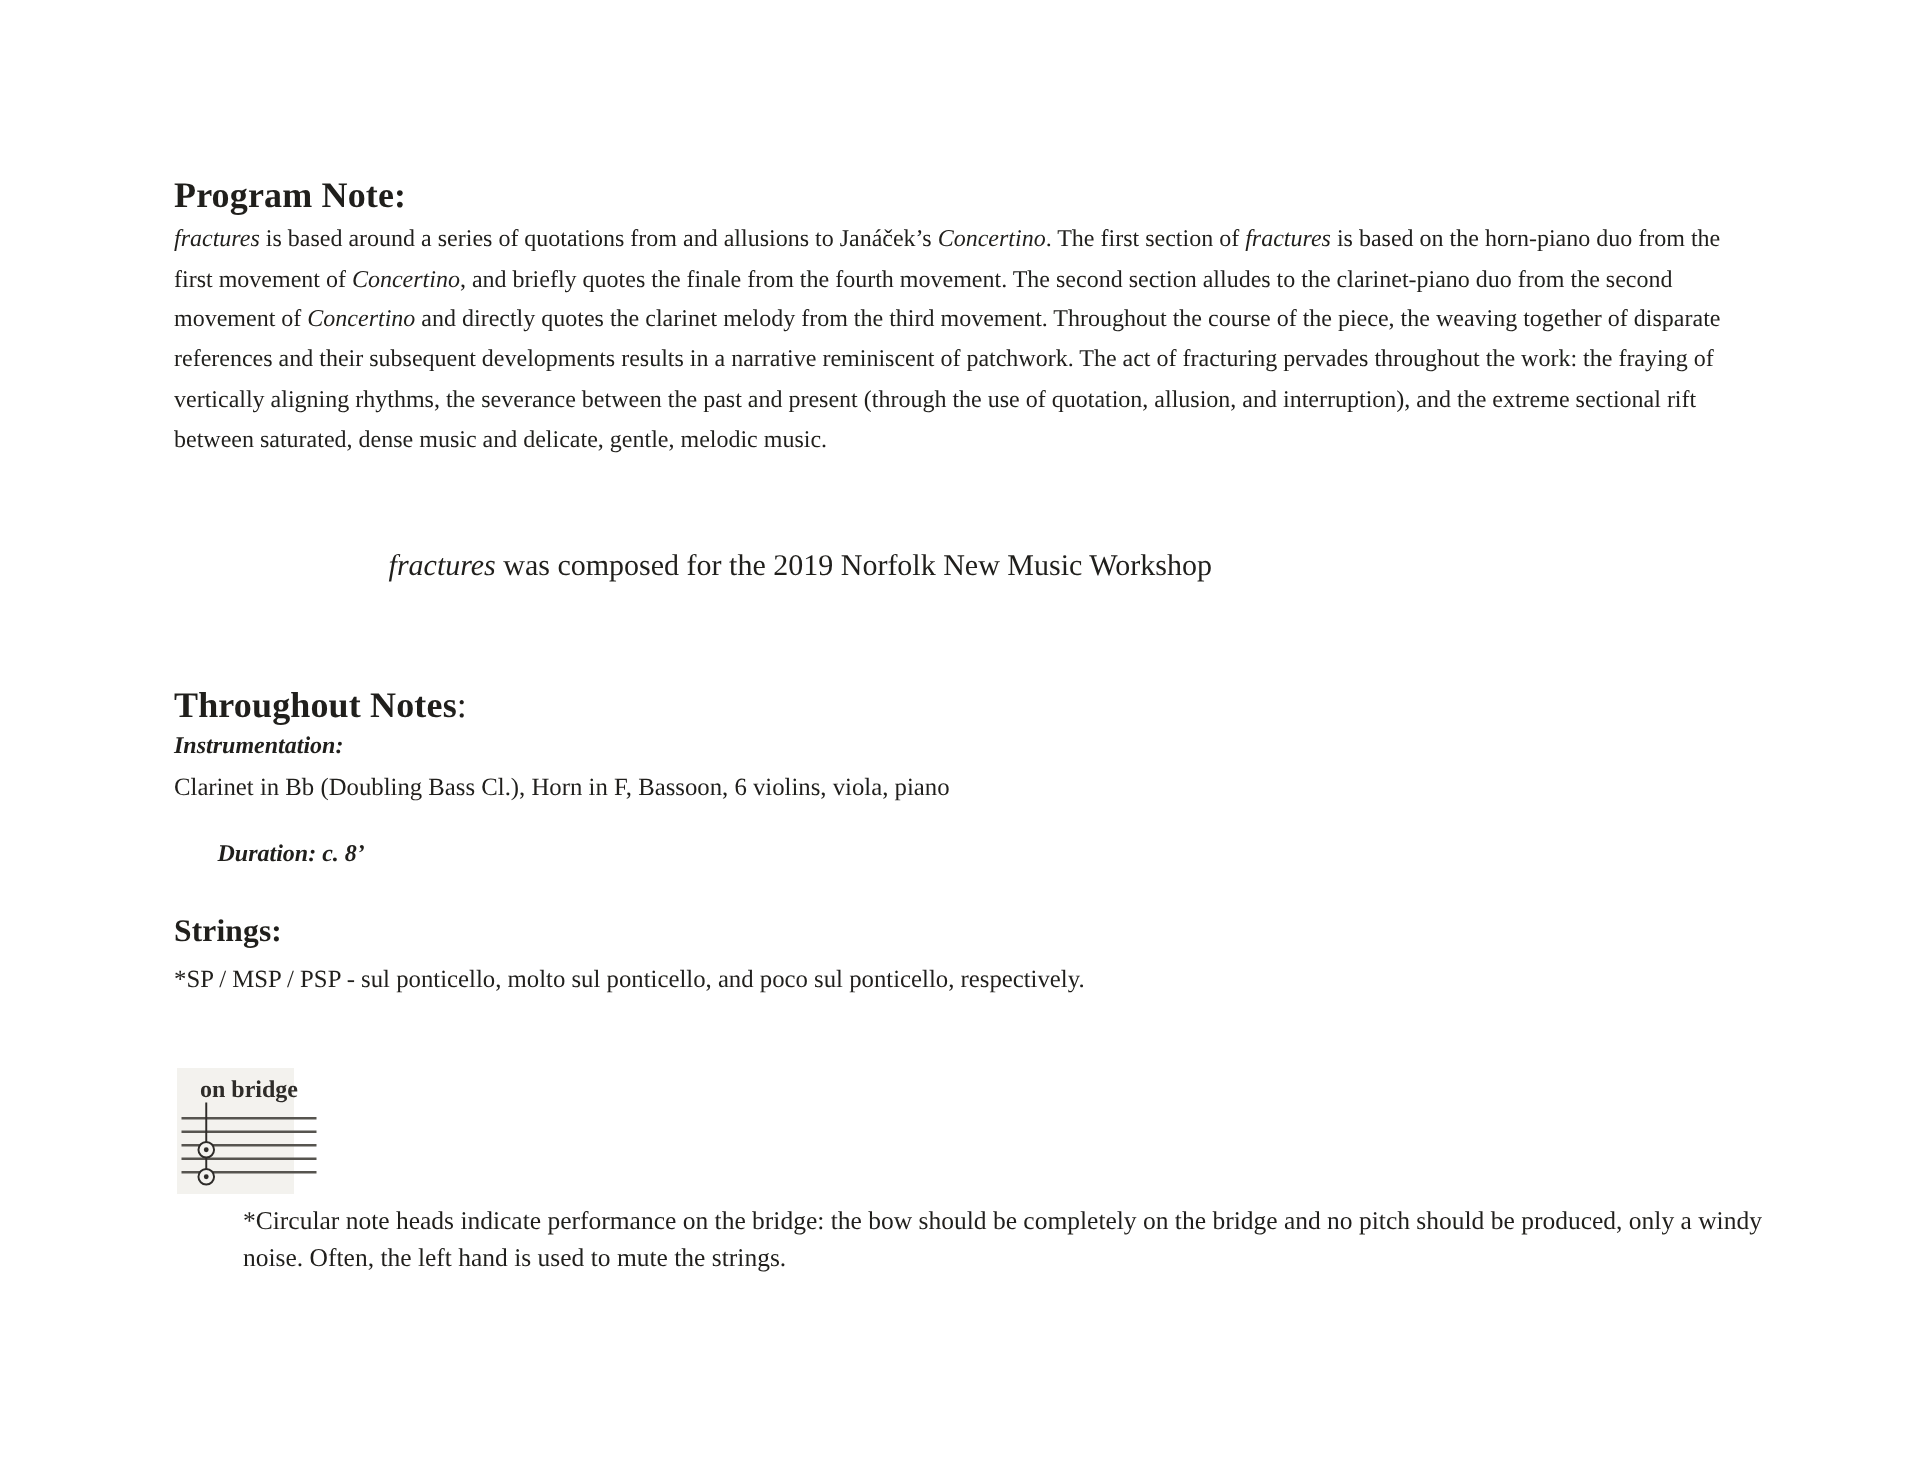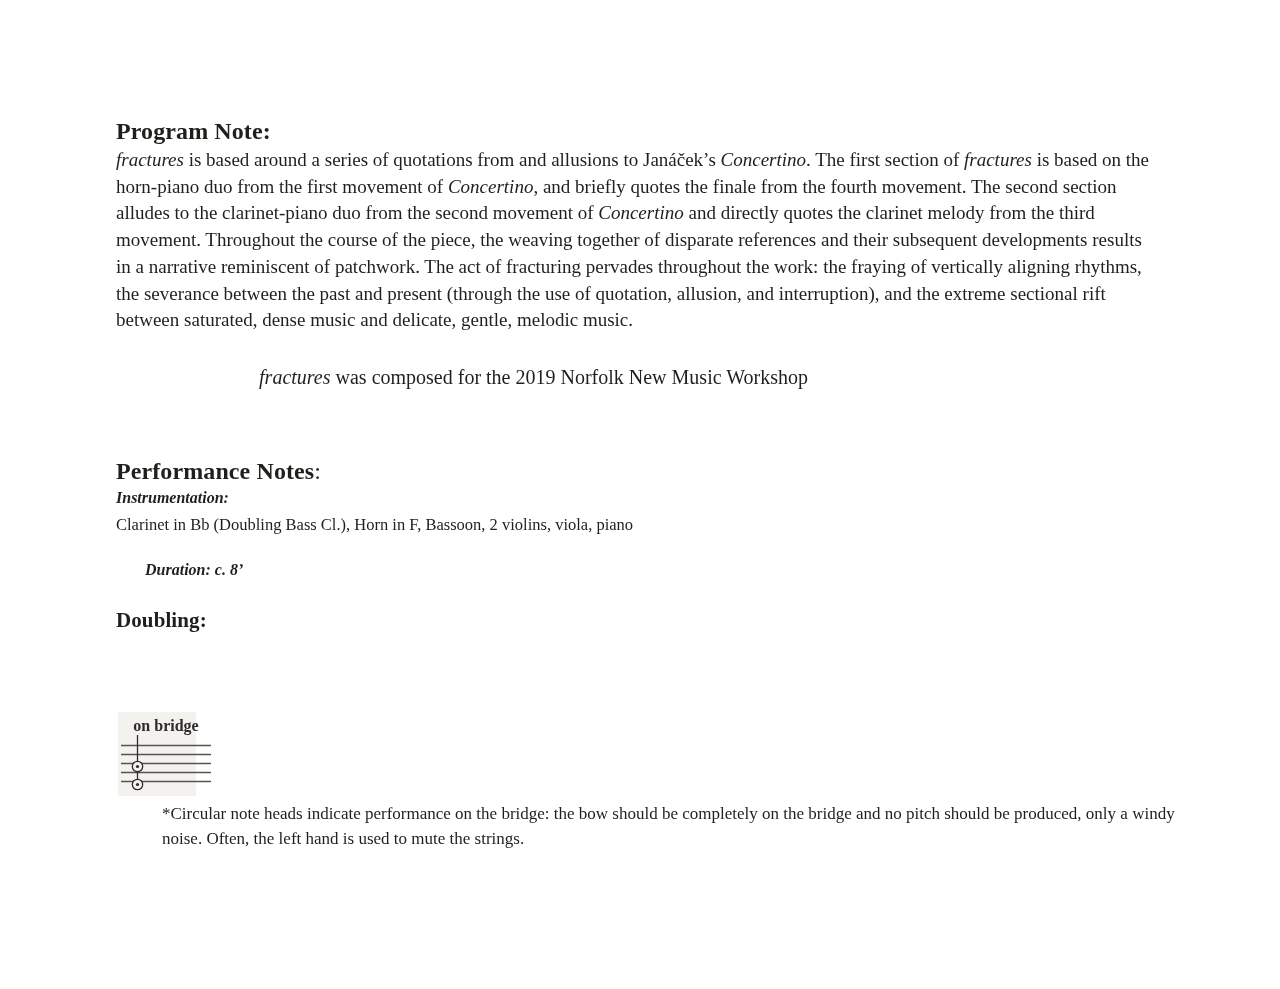--- a/index.html
+++ b/index.html
@@ -21,21 +21,21 @@
     overflow: hidden;
   }
   .abs { position: absolute; }
   .h1 {
     font-size: 24px;
     font-weight: bold;
     letter-spacing: 0.1px;
   }
   .h1 .colon-normal { font-weight: normal; }
   .body-par {
-    font-size: 19px;
+    font-size: 16px;
     line-height: 26.7px;
     width: 1040px;
   }
   .body-par em, .dedication em { font-style: italic; }
   .dedication {
     left: 0;
     width: 1067px;
     text-align: center;
     font-size: 20px;
     line-height: 28px;
@@ -80,31 +80,32 @@
 <body>
 
 <div class="page">
 
   <div class="abs h1" style="left:116px; top:118px;">Program Note:</div>
 
   <div class="abs body-par" style="left:116px; top:147px;"><em>fractures</em><span> is based around a series of quotations from and allusions to Janáček’s </span><em>Concertino</em><span>. The first section of </span><em>fractures</em><span> is based on the horn-piano duo from the first movement of </span><em>Concertino</em><span>, and briefly quotes the finale from the fourth movement. The second section alludes to the clarinet-piano duo from the second movement of </span><em>Concertino</em><span> and directly quotes the clarinet melody from the third movement. Throughout the course of the piece, the weaving together of disparate references and their subsequent developments results in a narrative reminiscent of patchwork. The act of fracturing pervades throughout the work: the fraying of vertically aligning rhythms, the severance between the past and present (through the use of quotation, allusion, and interruption), and the extreme sectional rift between saturated, dense music and delicate, gentle, melodic music.</span></div>
 
   <div class="abs dedication" style="top:363px;"><em>fractures</em><span> was composed for the 2019 Norfolk New Music Workshop</span></div>
 
-  <div class="abs h1" style="left:116px; top:458px;"><span>Performance Notes</span><span class="colon-normal">:</span></div>
+  <div class="abs h1" style="left:116px; top:458px;"><span>Throughout Notes</span><span class="colon-normal">:</span></div>
 
   <div class="abs sub-h" style="left:116px; top:489px;">Instrumentation:</div>
 
-  <div class="abs plain-line" style="left:116px; top:512px;">Clarinet in Bb (Doubling Bass Cl.), Horn in F, Bassoon, 2 violins, viola, piano</div>
+  <div class="abs plain-line" style="left:116px; top:512px;">Clarinet in Bb (Doubling Bass Cl.), Horn in F, Bassoon, 6 violins, viola, piano</div>
 
   <div class="abs sub-h" style="left:116px; top:561px;margin-left:29px;">Duration: c. 8’</div>
 
-  <div class="abs h1" style="left:116px; top:608px; font-size:21px;">Doubling:</div>
+  <div class="abs h1" style="left:116px; top:608px; font-size:21px;">Strings:</div>
 
   <div class="abs strings-lines" style="left:116px; top:640px;">
+    <div>*SP / MSP / PSP - sul ponticello, molto sul ponticello, and poco sul ponticello, respectively.</div>
   </div>
 
   <div class="abs notation-figure" style="left:118px; top:712px;">
     <svg width="96" height="84" viewBox="0 0 96 84">
       <text x="48" y="19" text-anchor="middle" class="notation-caption">on bridge</text>
       <g>
         <line class="staff-line" x1="3" y1="33.5" x2="93" y2="33.5"></line>
         <line class="staff-line" x1="3" y1="42.5" x2="93" y2="42.5"></line>
         <line class="staff-line" x1="3" y1="51.5" x2="93" y2="51.5"></line>
         <line class="staff-line" x1="3" y1="60.5" x2="93" y2="60.5"></line>

